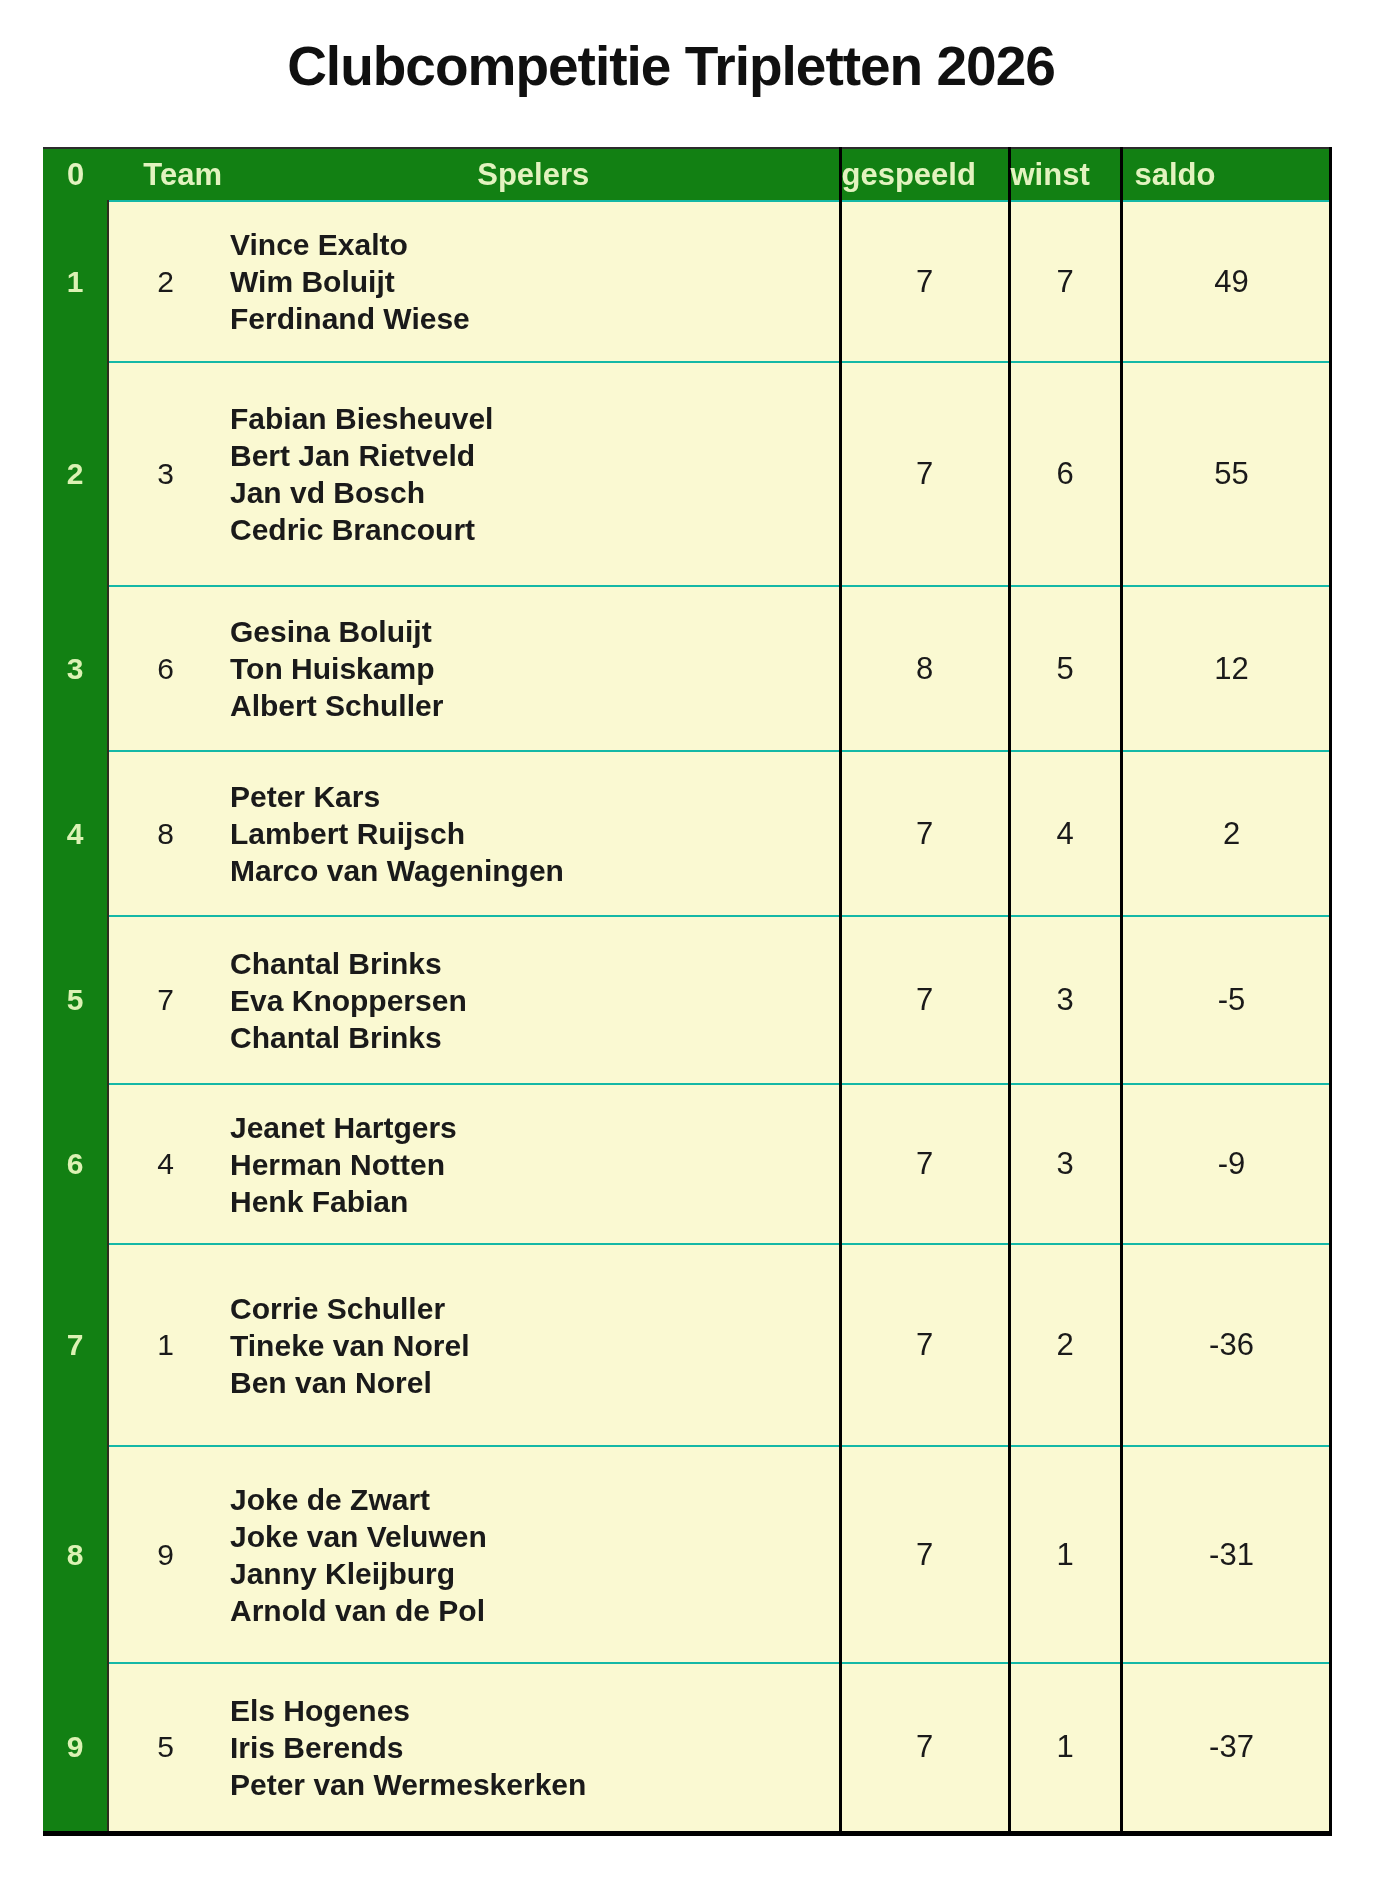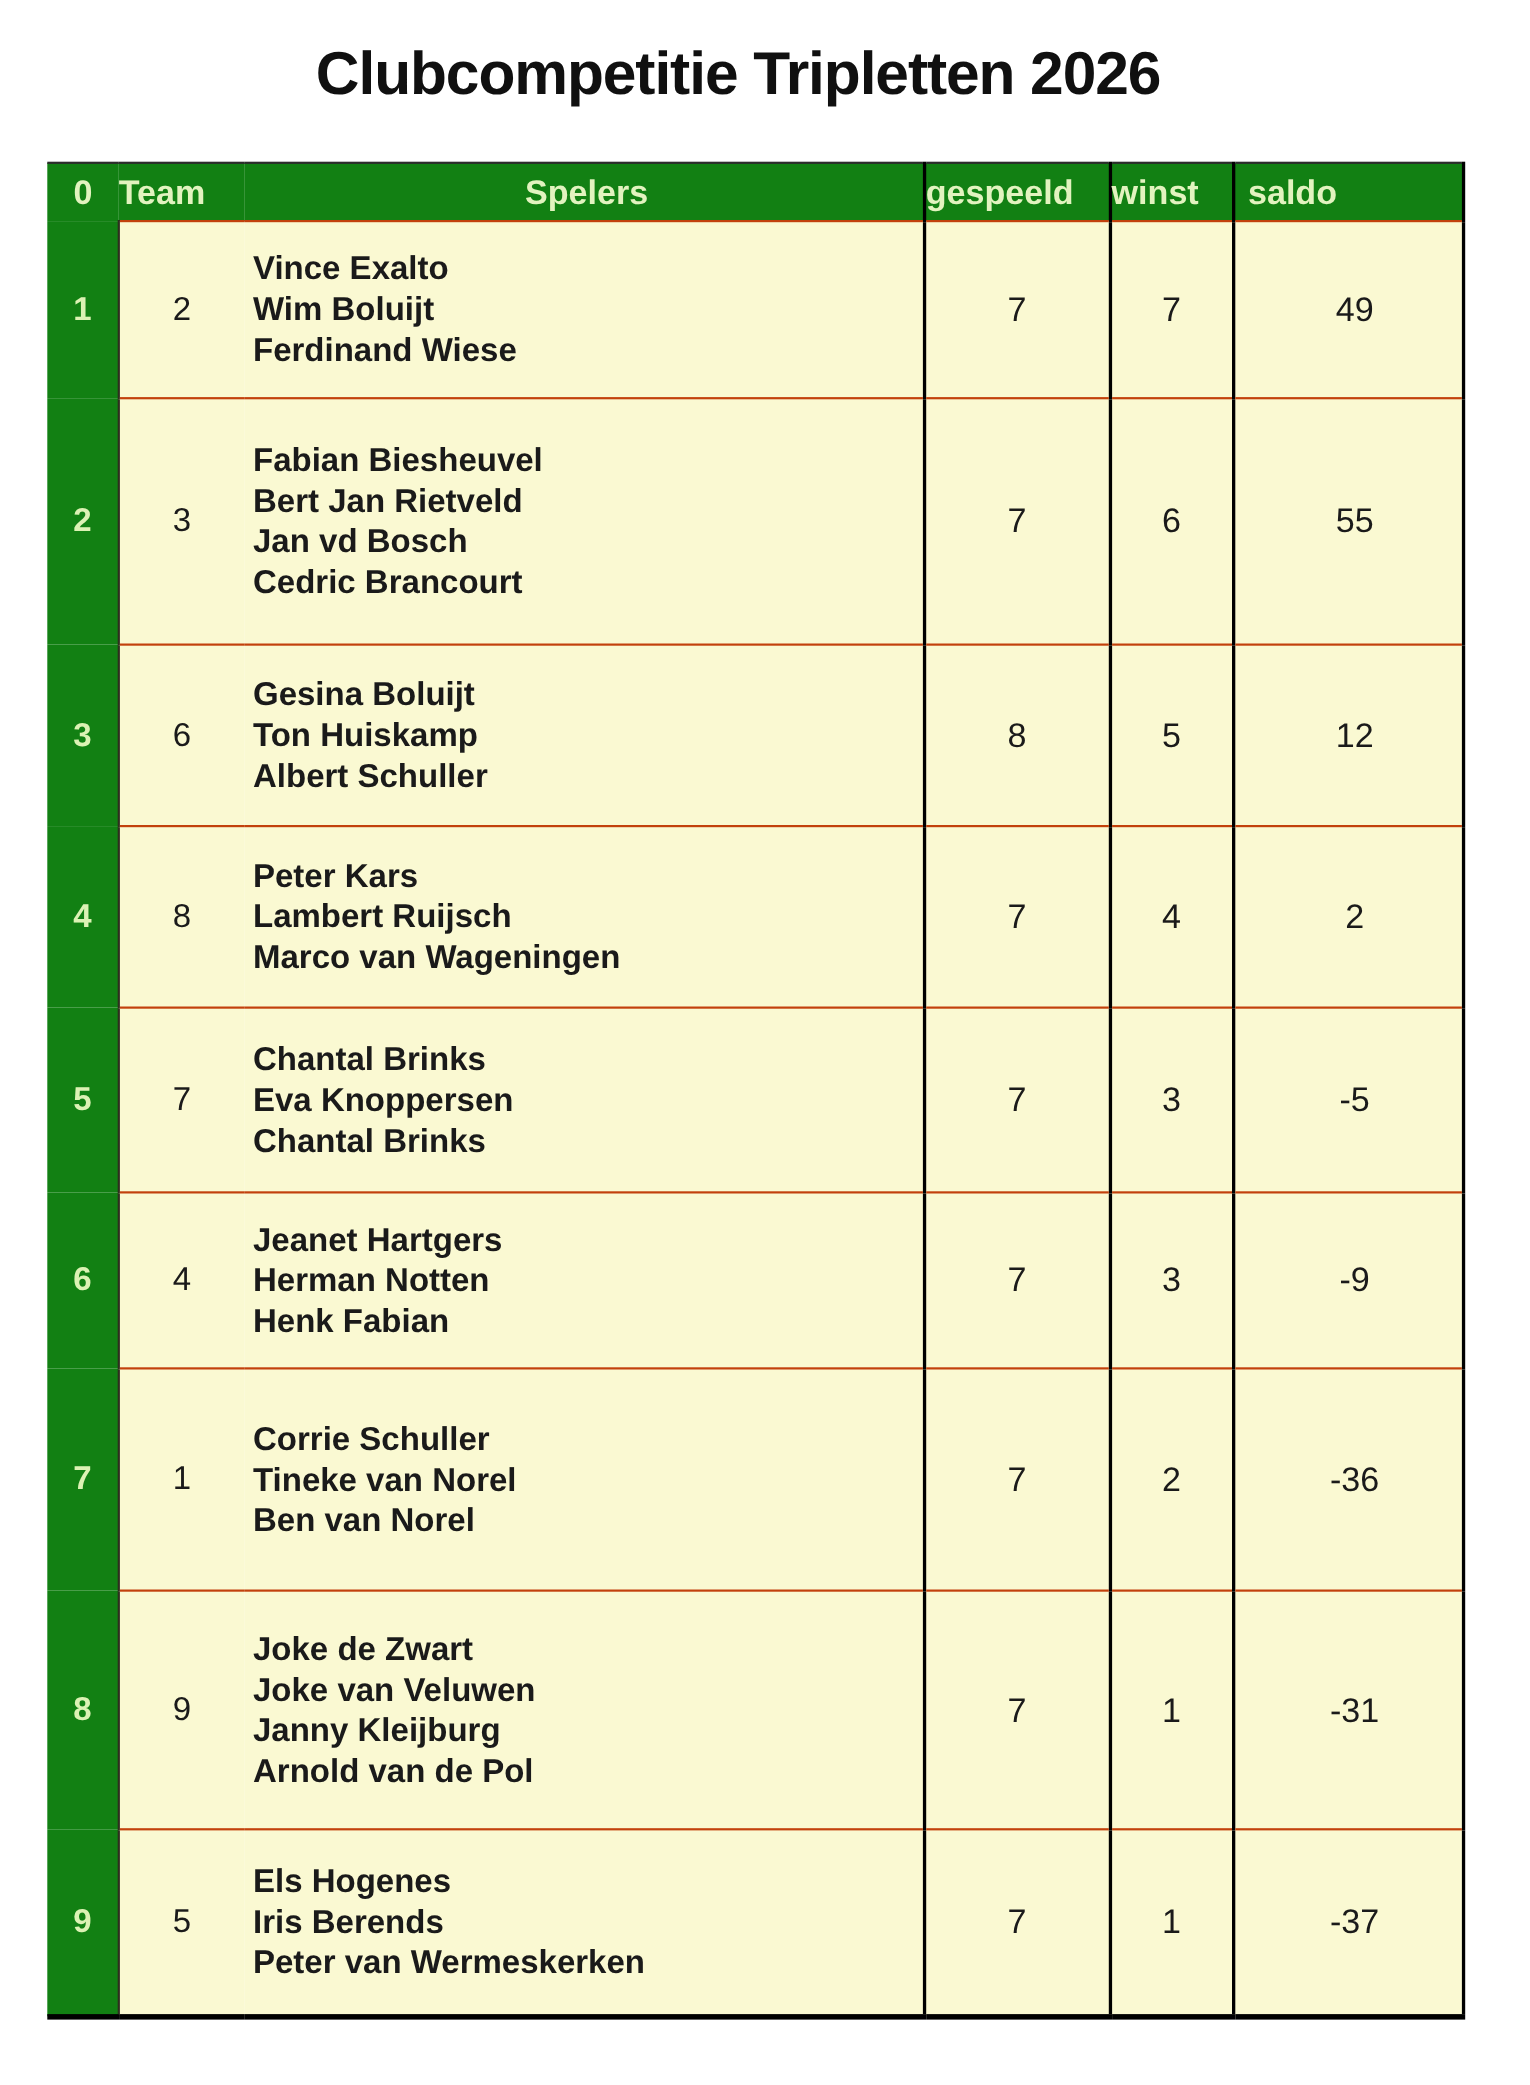--- a/index.html
+++ b/index.html
@@ -22,27 +22,27 @@
   table.standings{
     border-collapse:collapse;table-layout:fixed;
     margin:51px 0 0 43px;width:1287px;
   }
   th{
     background:var(--green);color:var(--header-text);
     font-size:31px;font-weight:bold;height:53px;
     border-top:2px solid #2c2c2c;padding:0;
   }
   th.h-rank{text-align:center;}
-  th.h-team{text-align:left;}
+  th.h-team{text-align:right;}
   th.h-spelers{text-align:center;padding-left:6px;}
   th.h-gespeeld,th.h-winst,th.h-saldo{text-align:left;}
   td{
     background:var(--cream);font-size:31px;color:var(--body-text);
     padding:0;vertical-align:middle;
-    border-top:2px solid #c2410c;
+    border-top:2px solid #14b8a6;
   }
   td.cell-rank{
     background:var(--green);color:var(--rank-text);
     font-weight:bold;font-size:30px;text-align:center;
     border-top:none;border-right:2px solid #2e2e1e;
   }
   td.cell-team{text-align:center;font-size:30px;}
   td.cell-spelers{text-align:left;padding-left:8px;font-weight:bold;}
   .player-name{font-size:30px;line-height:37px;font-weight:bold;}
   td.cell-num{text-align:center;}

